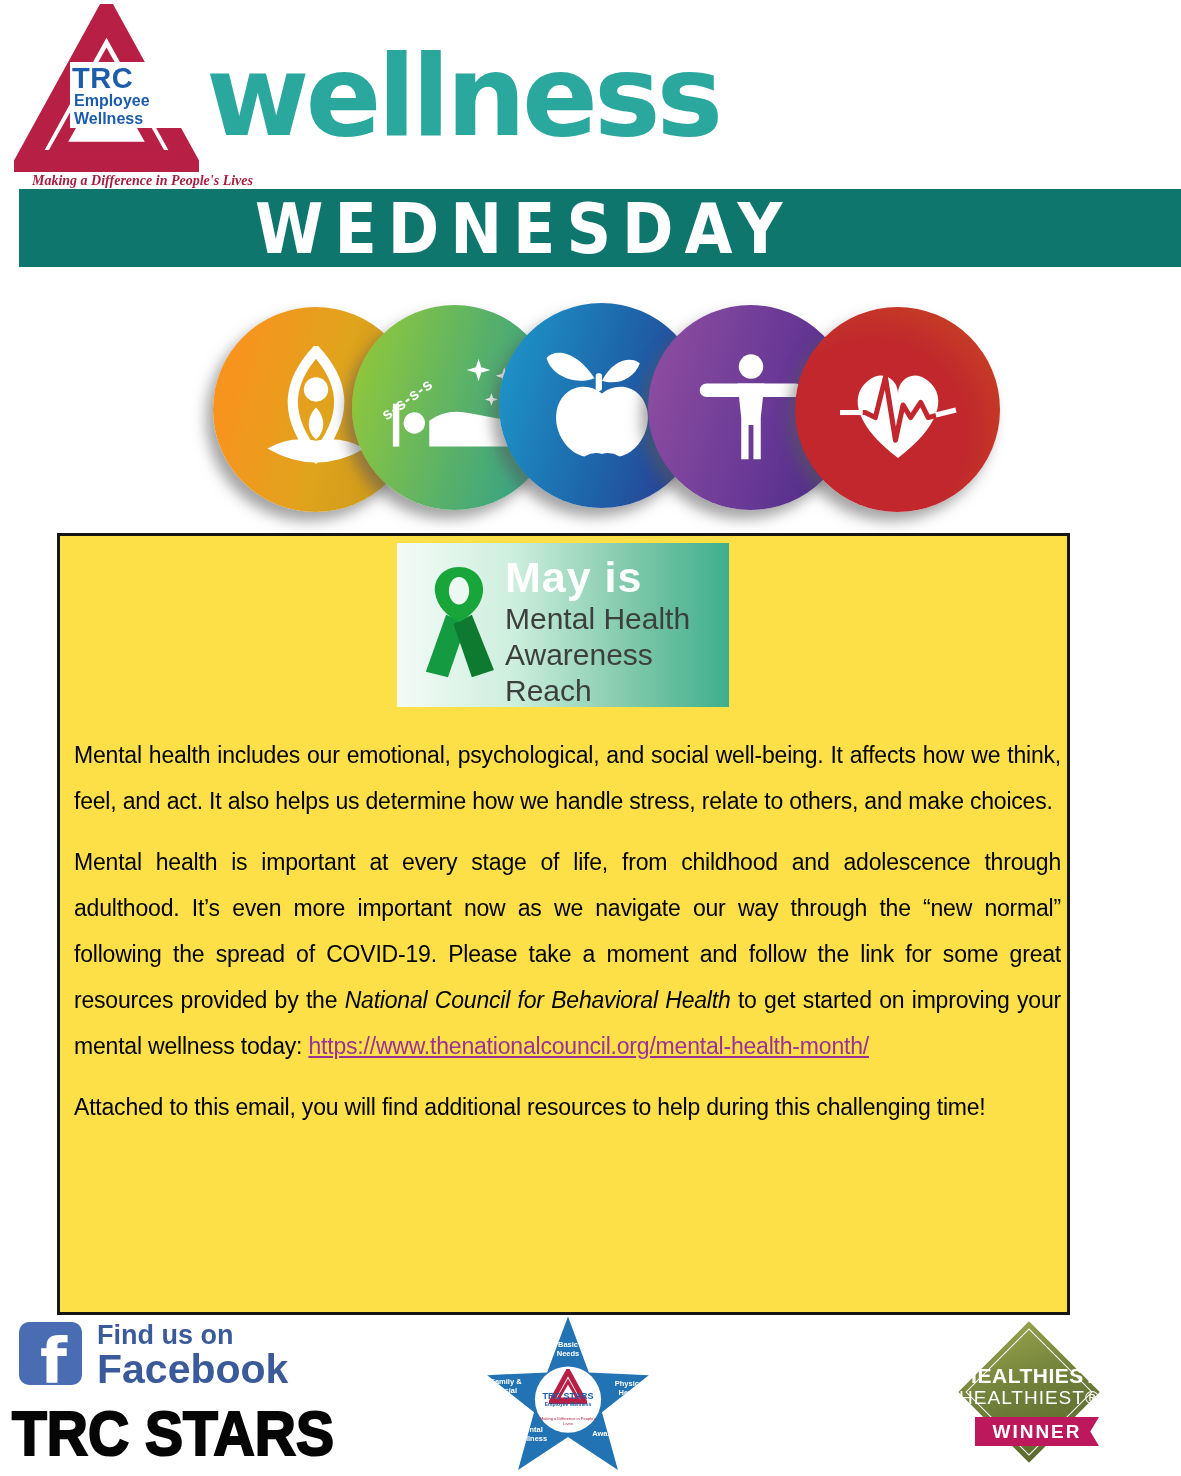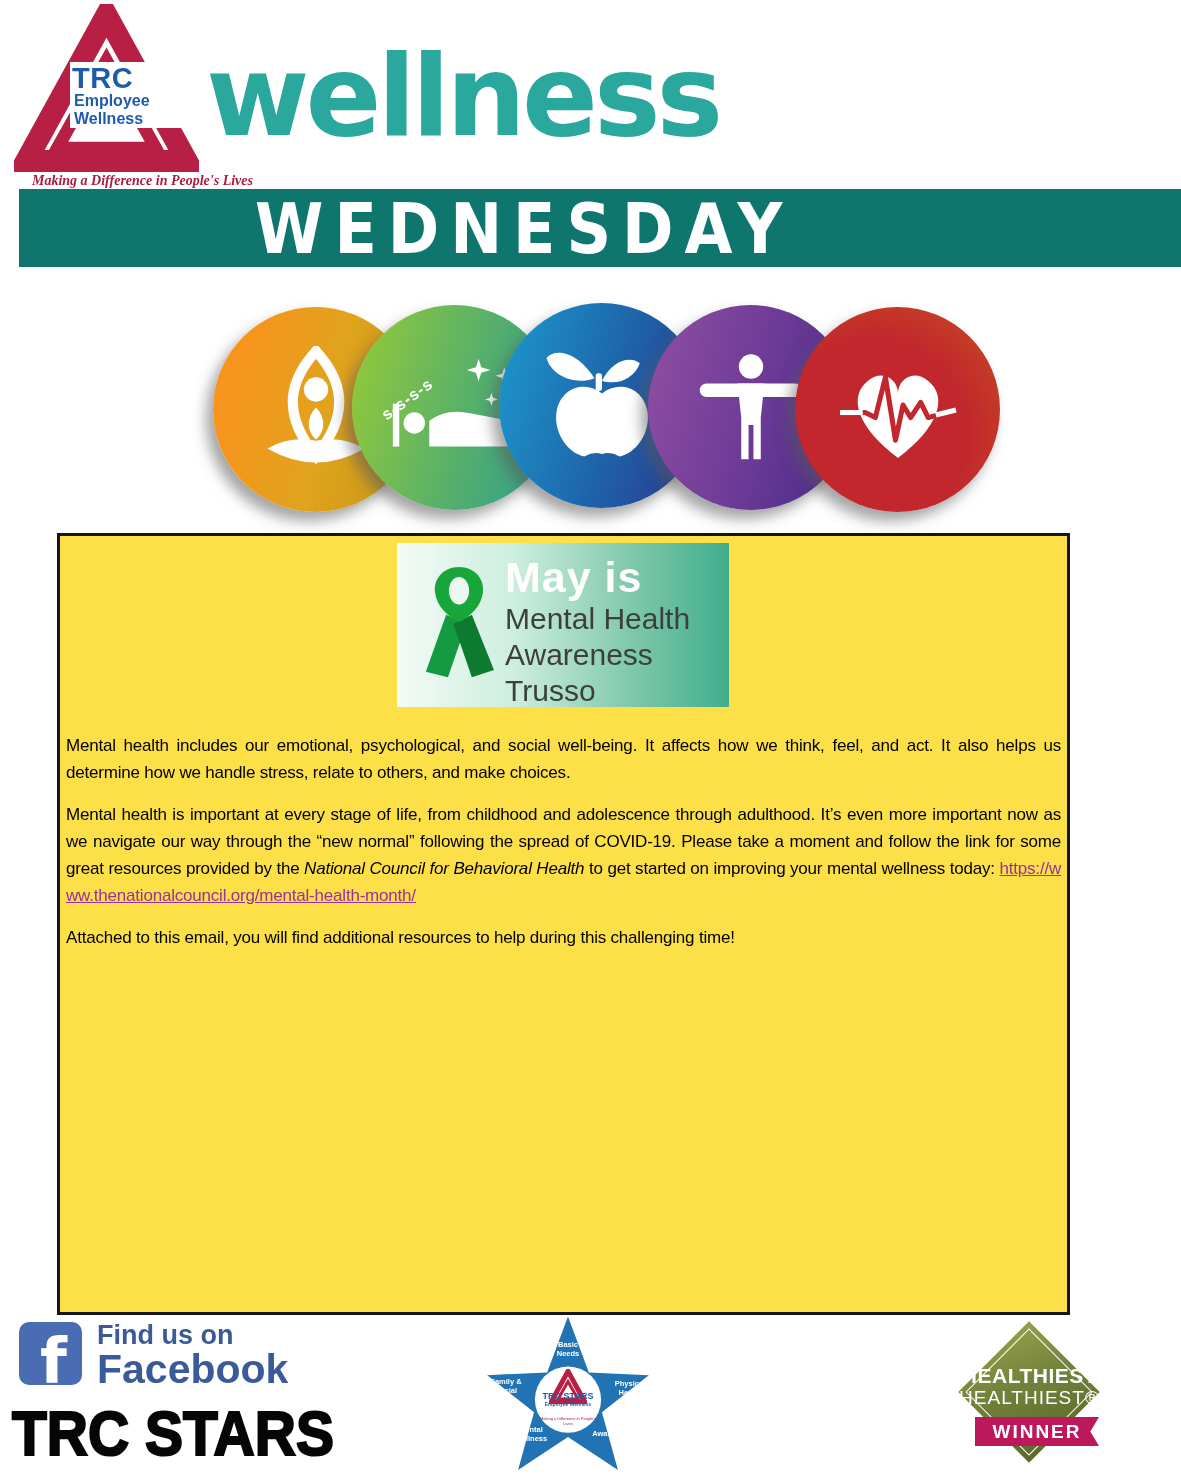--- a/index.html
+++ b/index.html
@@ -28,21 +28,21 @@
   
   .content-box{position:absolute;left:57px;top:533px;width:1013px;height:782px;border:3px solid #161616;box-sizing:border-box;background:#fde047;overflow:hidden;}
   .may-banner{position:absolute;left:337px;top:7px;width:332px;height:164px;background:linear-gradient(90deg,#f4fbf7 0%,#cdeede 35%,#7cc7a9 72%,#3fae8c 100%);}
   .may-ribbon{position:absolute;left:16px;top:16px;}
   .may-text{position:absolute;left:108px;top:10px;width:220px;}
   .may-heading{font-size:43px;font-weight:bold;color:#ffffff;line-height:48px;letter-spacing:1px;}
   .may-line{font-size:30px;color:#3c3f3e;line-height:36px;}
 
   .box-text{position:absolute;left:6px;right:6px;top:196px;}
   .box-text p{margin:0 0 15px 0;text-align:justify;text-align-last:left;color:#000;}
-  p.sans{font-family:"Liberation Sans",sans-serif;font-size:17px;line-height:27px;letter-spacing:-0.2px;}
+  p.sans{font-family:"Liberation Sans",sans-serif;font-size:23px;line-height:46px;letter-spacing:-0.2px;margin-left:8px;}
   p.serif{font-family:"Liberation Serif",serif;font-size:26px;line-height:34px;}
   .body-link{color:#9b309b;text-decoration:underline;word-break:break-all;cursor:pointer;}
   .italic{font-style:italic;}
 
   
   .fb-wrap{position:absolute;left:19px;top:1322px;width:260px;height:68px;}
   .fb-icon{position:absolute;left:0;top:0;width:63px;height:63px;background:#4a6cb3;border-radius:10px;overflow:hidden;}
   .fb-f{position:absolute;left:21px;top:2px;color:#fff;font-weight:bold;font-size:62px;font-family:"DejaVu Sans",sans-serif;}
   .fb-line1{position:absolute;left:78px;top:-2px;font-size:27px;font-weight:bold;color:#3b5a9a;}
   .fb-line2{position:absolute;left:78px;top:24px;font-size:41px;font-weight:bold;color:#3b5a9a;}
@@ -130,21 +130,21 @@
     <svg class="may-ribbon" width="92" height="128" viewBox="0 0 100 130">
       <path d="M36 56 L14 118 L38 124 L58 66 Z" fill="#149a40"></path>
       <path d="M64 56 L88 116 L64 124 L44 66 Z" fill="#0d7a2f"></path>
       <path d="M50 4 C32 4 22 18 24 32 C26 47 38 58 50 64 C62 58 74 47 76 32 C78 18 68 4 50 4 Z" fill="#18a63b"></path>
       <ellipse cx="50" cy="30" rx="11" ry="15" fill="#ecf8f2"></ellipse>
     </svg>
     <div class="may-text">
       <div class="may-heading">May is</div>
       <div class="may-line">Mental Health</div>
       <div class="may-line">Awareness</div>
-      <div class="may-line">Trusso</div>
+      <div class="may-line">Reach</div>
     </div>
   </div>
 
   <div class="box-text">
     <p class="sans">Mental health includes our emotional, psychological, and social well-being. It affects how we think, feel, and act. It also helps us determine how we handle stress, relate to others, and make choices.</p>
     <p class="sans"><span>Mental health is important at every stage of life, from childhood and adolescence through adulthood. It’s even more important now as we navigate our way through the “new normal” following the spread of COVID-19. Please take a moment and follow the link for some great resources provided by the </span><span class="italic">National Council for Behavioral Health</span><span> to get started on improving your mental wellness today: </span><a class="body-link">https://www.thenationalcouncil.org/mental-health-month/</a></p>
     <p class="sans">Attached to this email, you will find additional resources to help during this challenging time!</p>
   </div>
 </div>
 

